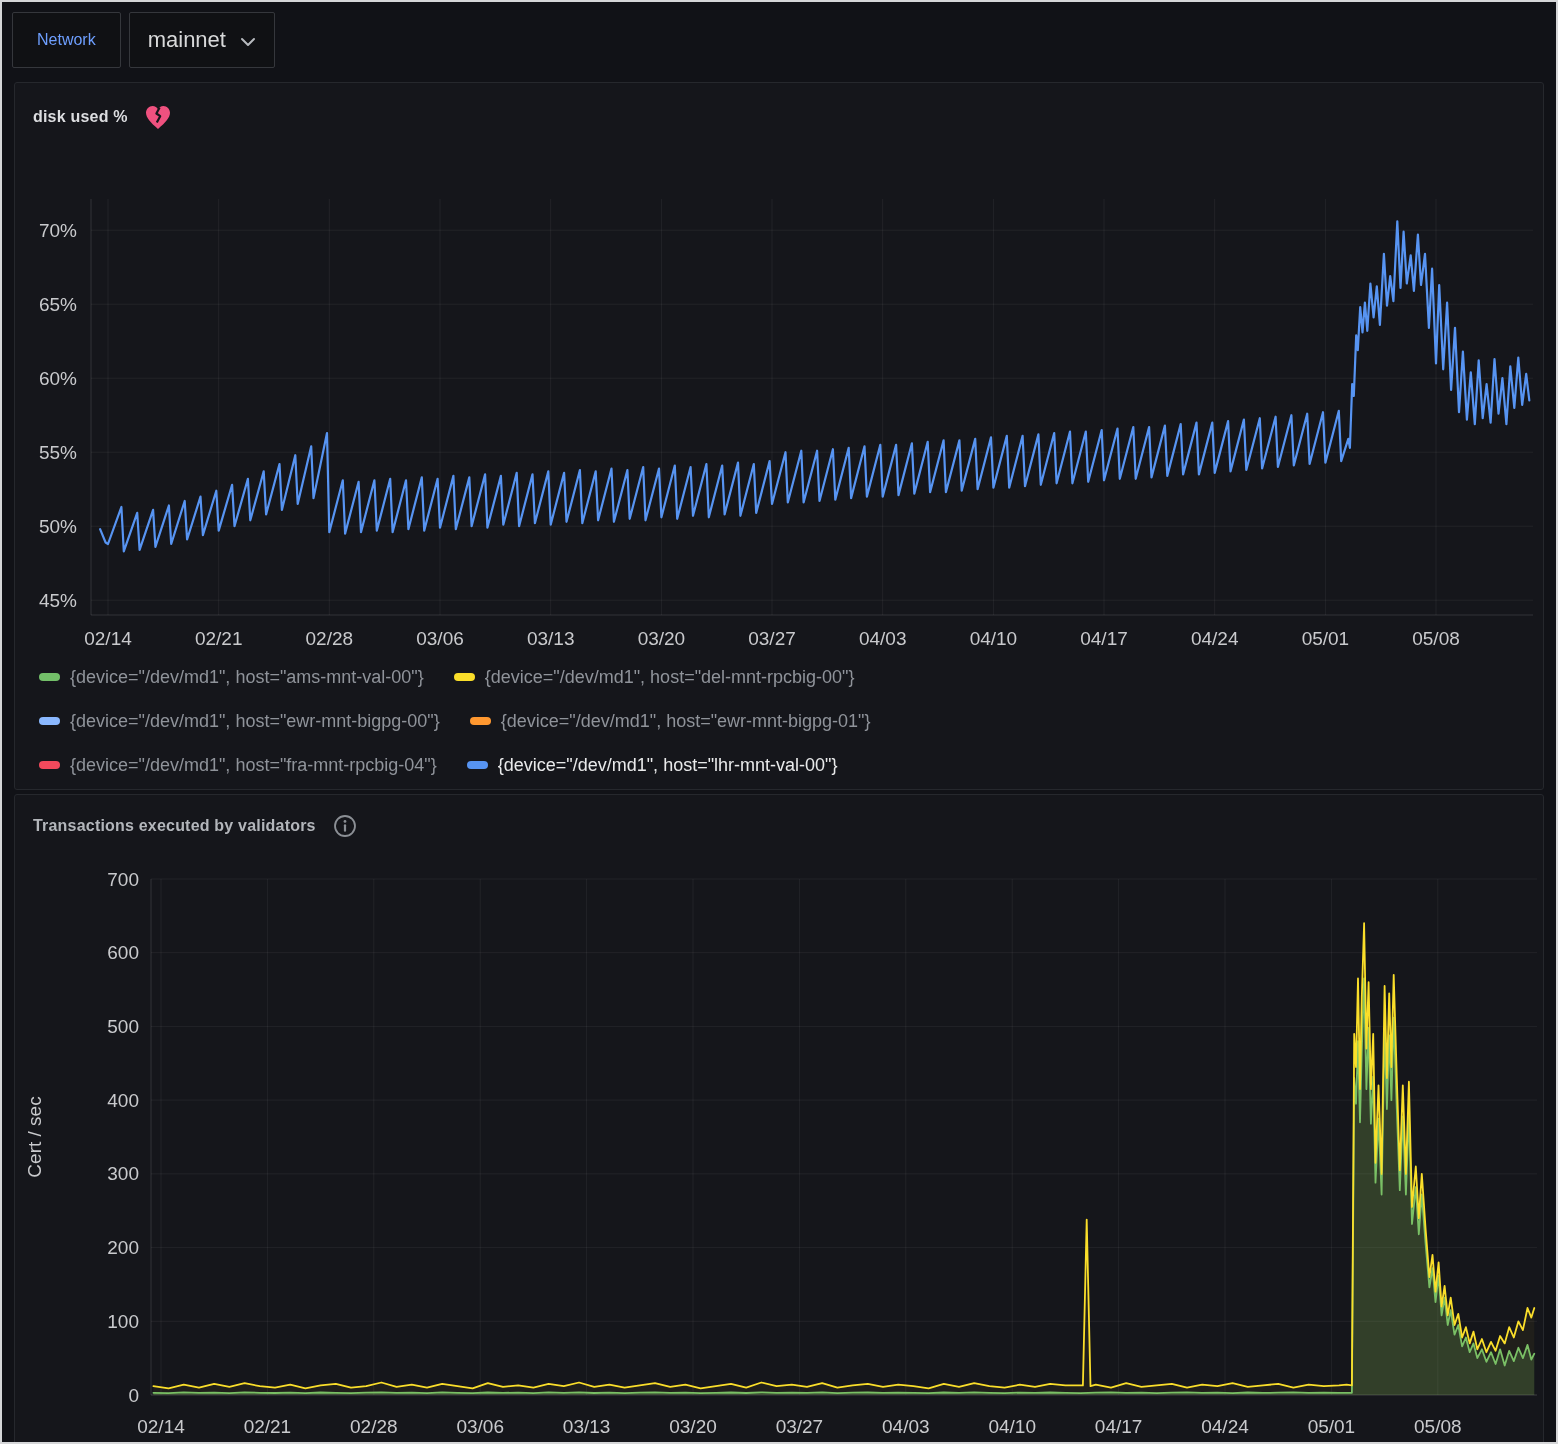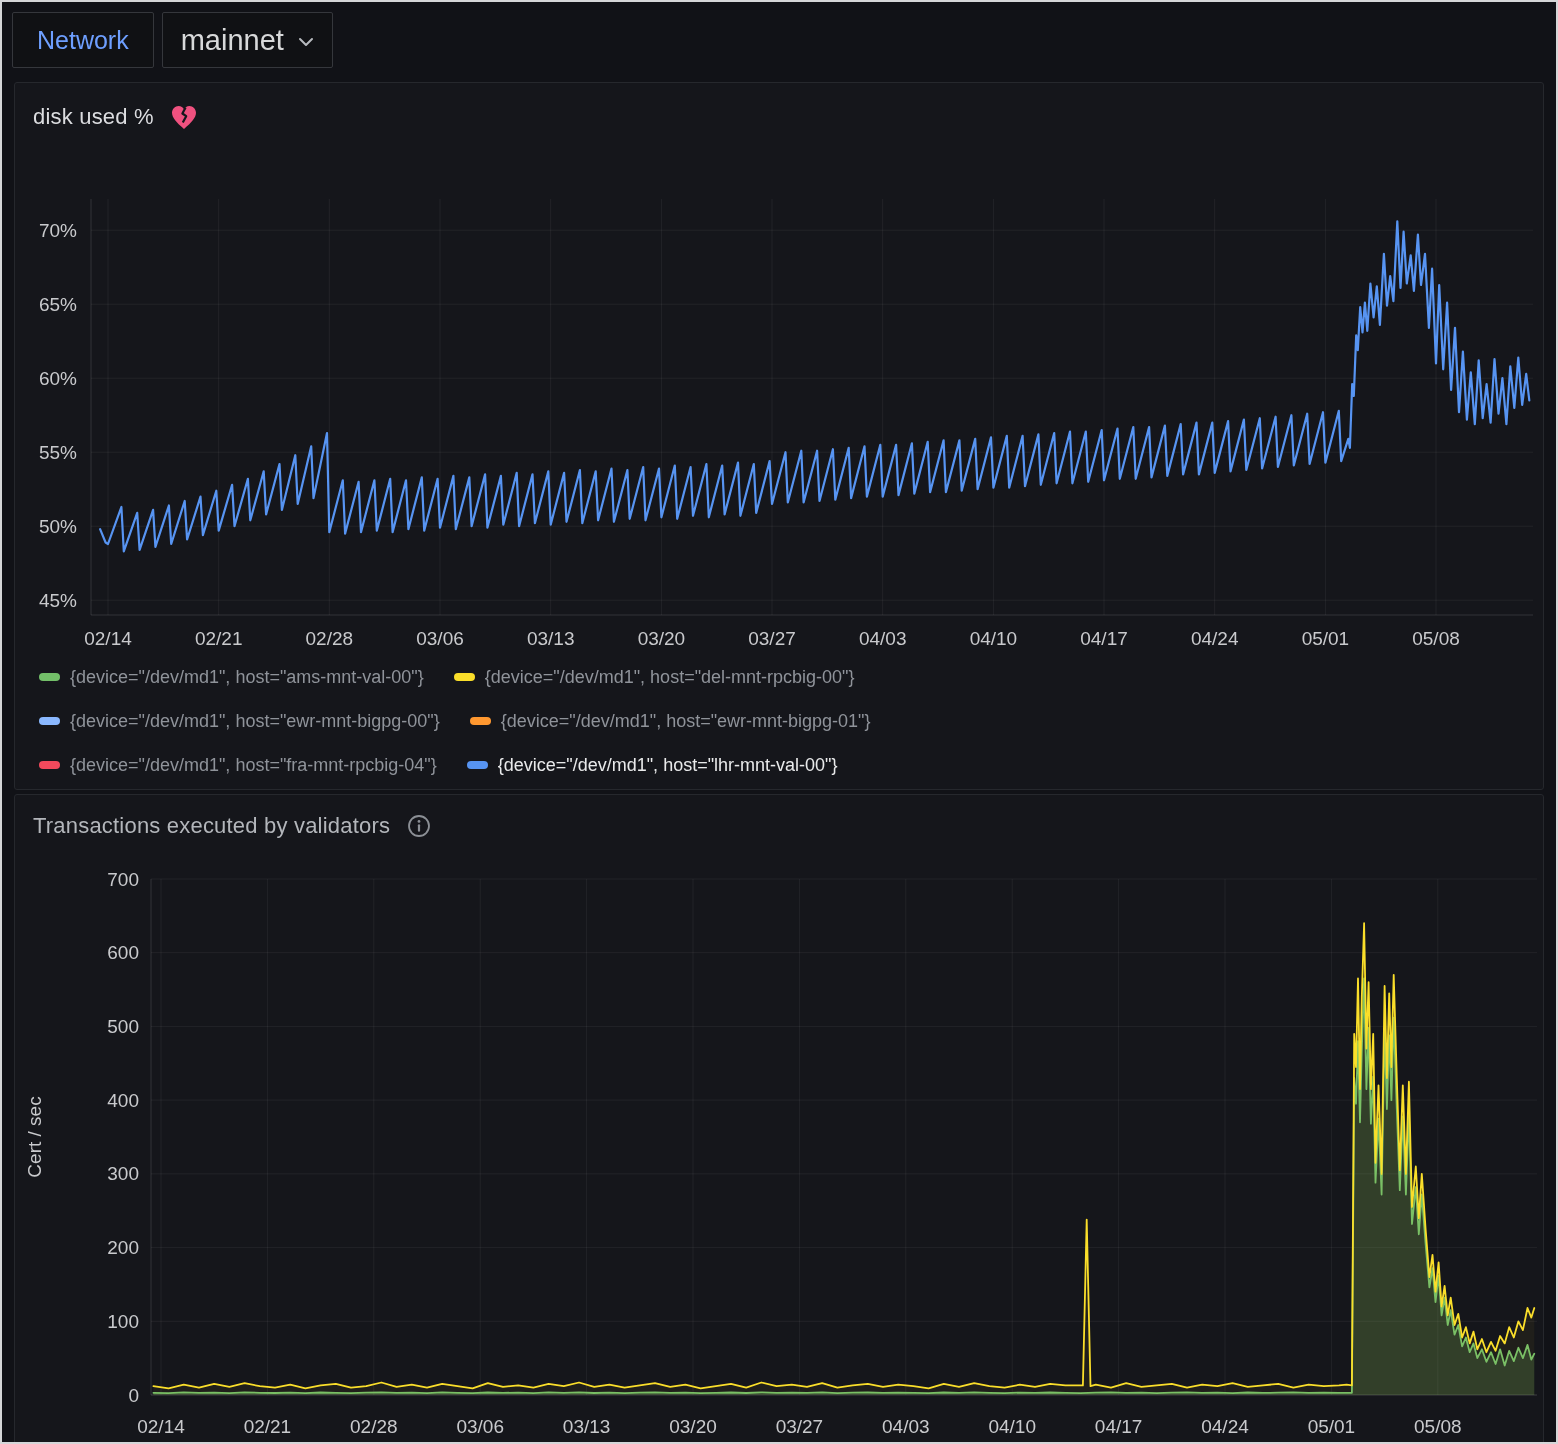--- a/index.html
+++ b/index.html
@@ -9,33 +9,33 @@
     border:2px solid #d5d6d8;
     background:#111217;
     font-family:"Liberation Sans",sans-serif;
     overflow:hidden;
   }
   .topbar{height:76px;display:flex;align-items:flex-start;padding:10px 0 0 10px;gap:8px;}
   .var-box{
     height:56px;display:flex;align-items:center;
     background:#101114;border:1px solid #35373c;border-radius:2px;
   }
-  .var-label{padding:0 24px;color:#6e9fff;font-size:25px;font-weight:500;}
-  .var-value{padding:0 18px;color:#d8d9da;font-size:29px;font-weight:500;display:flex;align-items:center;gap:14px;cursor:pointer;}
+  .var-label{padding:0 24px;color:#6e9fff;font-size:16px;font-weight:500;}
+  .var-value{padding:0 18px;color:#d8d9da;font-size:22px;font-weight:500;display:flex;align-items:center;gap:14px;cursor:pointer;}
   .chev{margin-top:4px;}
   .panel{
     position:relative;margin-left:12px;margin-top:4px;width:1530px;
     background:#15161b;border:1px solid #26282d;border-radius:3px;
     overflow:hidden;
   }
   .panel1{height:708px;}
   .panel2{height:726px;}
   .panel-header{display:flex;align-items:center;gap:16px;padding:16px 0 0 18px;height:52px;}
   .panel2 .panel-header{padding-top:12px;height:50px;}
-  .panel-title{margin:0;font-size:22px;font-weight:400;color:#dcdde0;letter-spacing:.2px;cursor:pointer;}
+  .panel-title{margin:0;font-size:16px;font-weight:700;color:#dcdde0;letter-spacing:.2px;cursor:pointer;}
   .panel2 .panel-title{color:#b3b6bb;}
   svg.chart{display:block;}
   svg text{font-family:"Liberation Sans",sans-serif;font-size:19px;fill:#c9cacd;}
   .legend{padding-left:24px;}
   .legend-row{display:flex;align-items:center;height:44px;gap:30px;}
   .legend-item{display:flex;align-items:center;gap:10px;cursor:pointer;}
   .swatch{display:inline-block;width:21px;height:8px;border-radius:4px;flex:0 0 auto;}
   .legend-label{font-size:18px;color:#8f939a;white-space:pre;}
   .legend-item.hl .legend-label{color:#e9eaeb;}
 </style>

